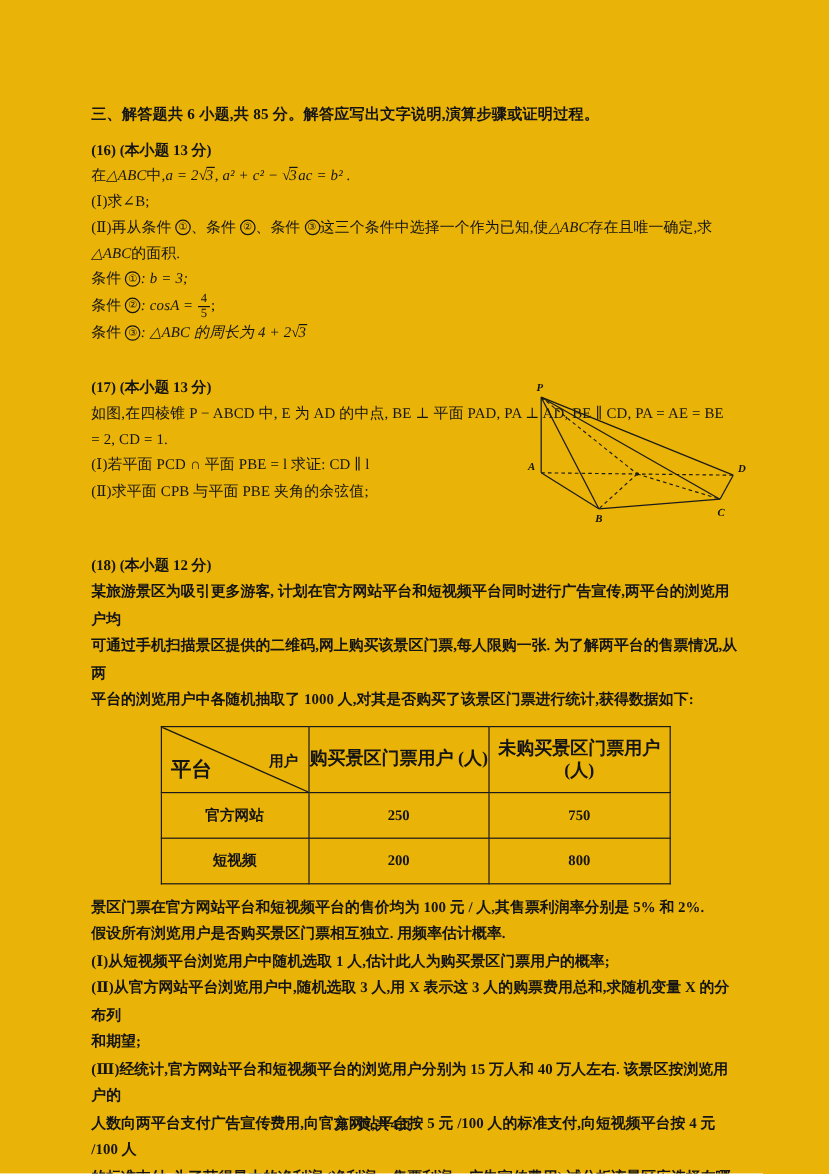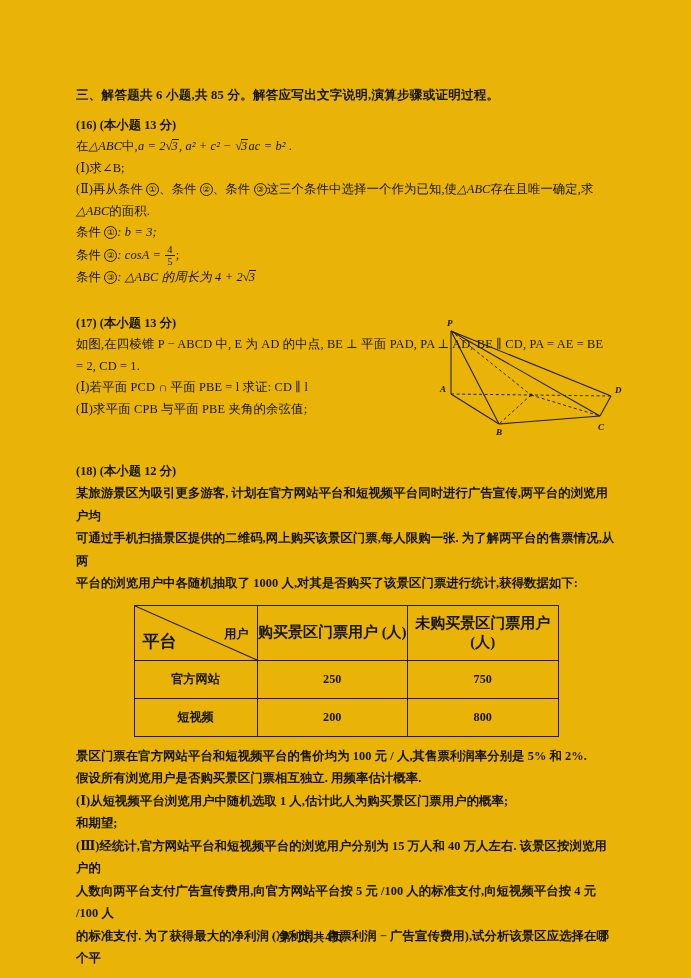--- a/index.html
+++ b/index.html
@@ -306,20 +306,21 @@
             <td class="val">200</td>
             <td class="val">800</td>
           </tr>
         </tbody>
           </table>
       </div>
 
       <div class="body-bold">景区门票在官方网站平台和短视频平台的售价均为 100 元 / 人,其售票利润率分别是 5% 和 2%.</div>
       <div class="body-bold">假设所有浏览用户是否购买景区门票相互独立. 用频率估计概率.</div>
       <div class="body-bold">(Ⅰ)从短视频平台浏览用户中随机选取 1 人,估计此人为购买景区门票用户的概率;</div>
+      <div class="body-bold">(Ⅱ)从官方网站平台浏览用户中,随机选取 3 人,用 X 表示这 3 人的购票费用总和,求随机变量 X 的分布列</div>
       <div class="body-bold">和期望;</div>
       <div class="body-bold">(Ⅲ)经统计,官方网站平台和短视频平台的浏览用户分别为 15 万人和 40 万人左右. 该景区按浏览用户的</div>
       <div class="body-bold">人数向两平台支付广告宣传费用,向官方网站平台按 5 元 /100 人的标准支付,向短视频平台按 4 元 /100 人</div>
       <div class="body-bold">的标准支付. 为了获得最大的净利润 (净利润 = 售票利润 − 广告宣传费用),试分析该景区应选择在哪个平</div>
 
     </div>
 
   </div>
 
   <div class="footer">· 第3页,共4页 ·</div>

